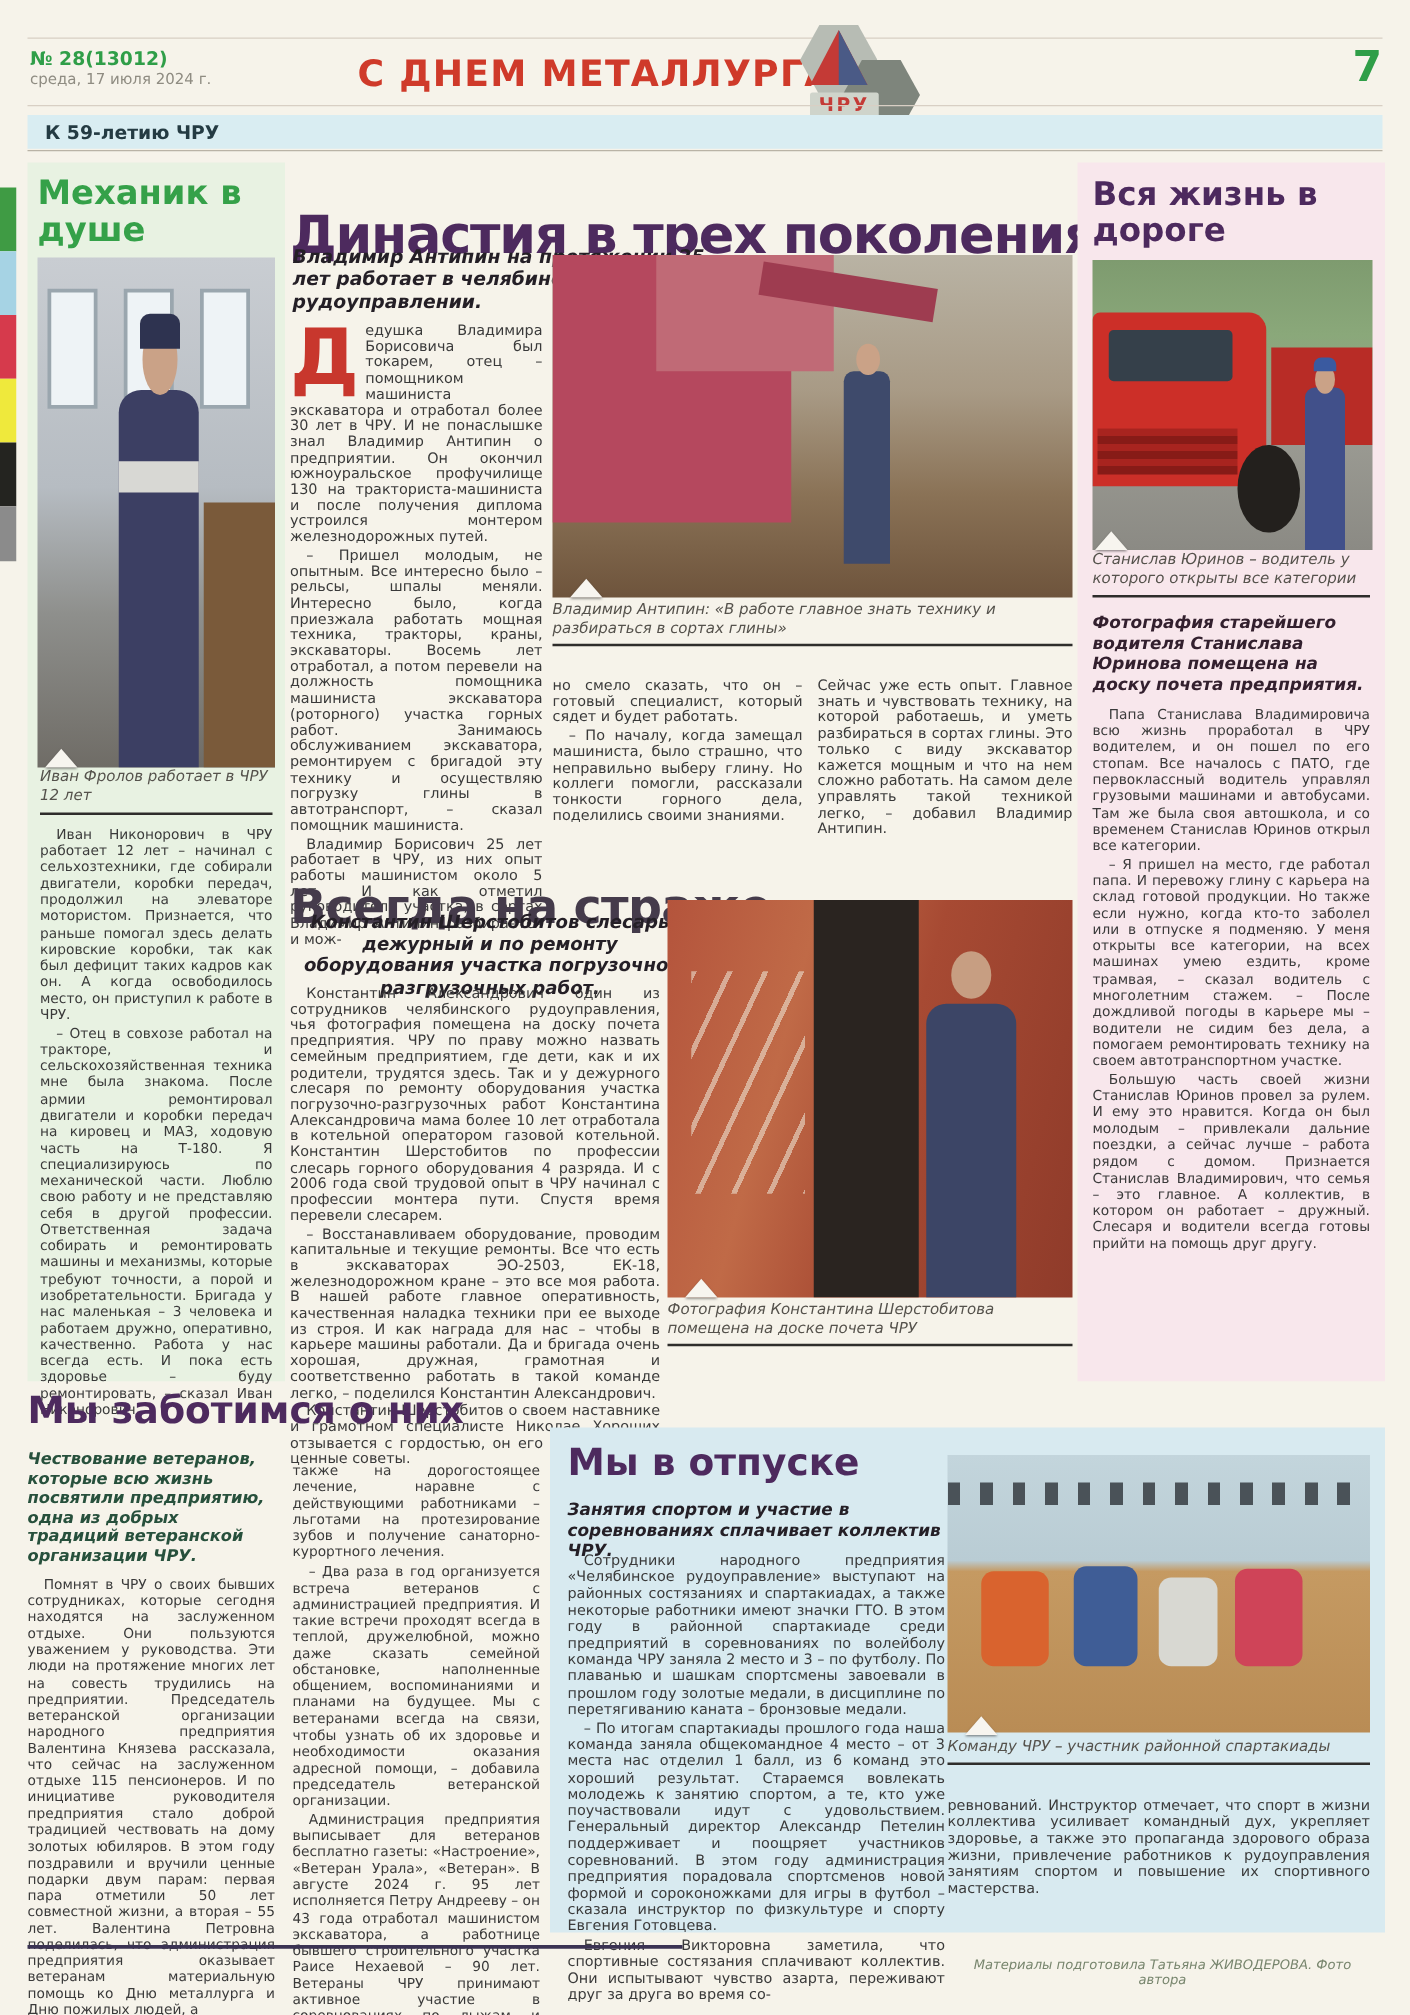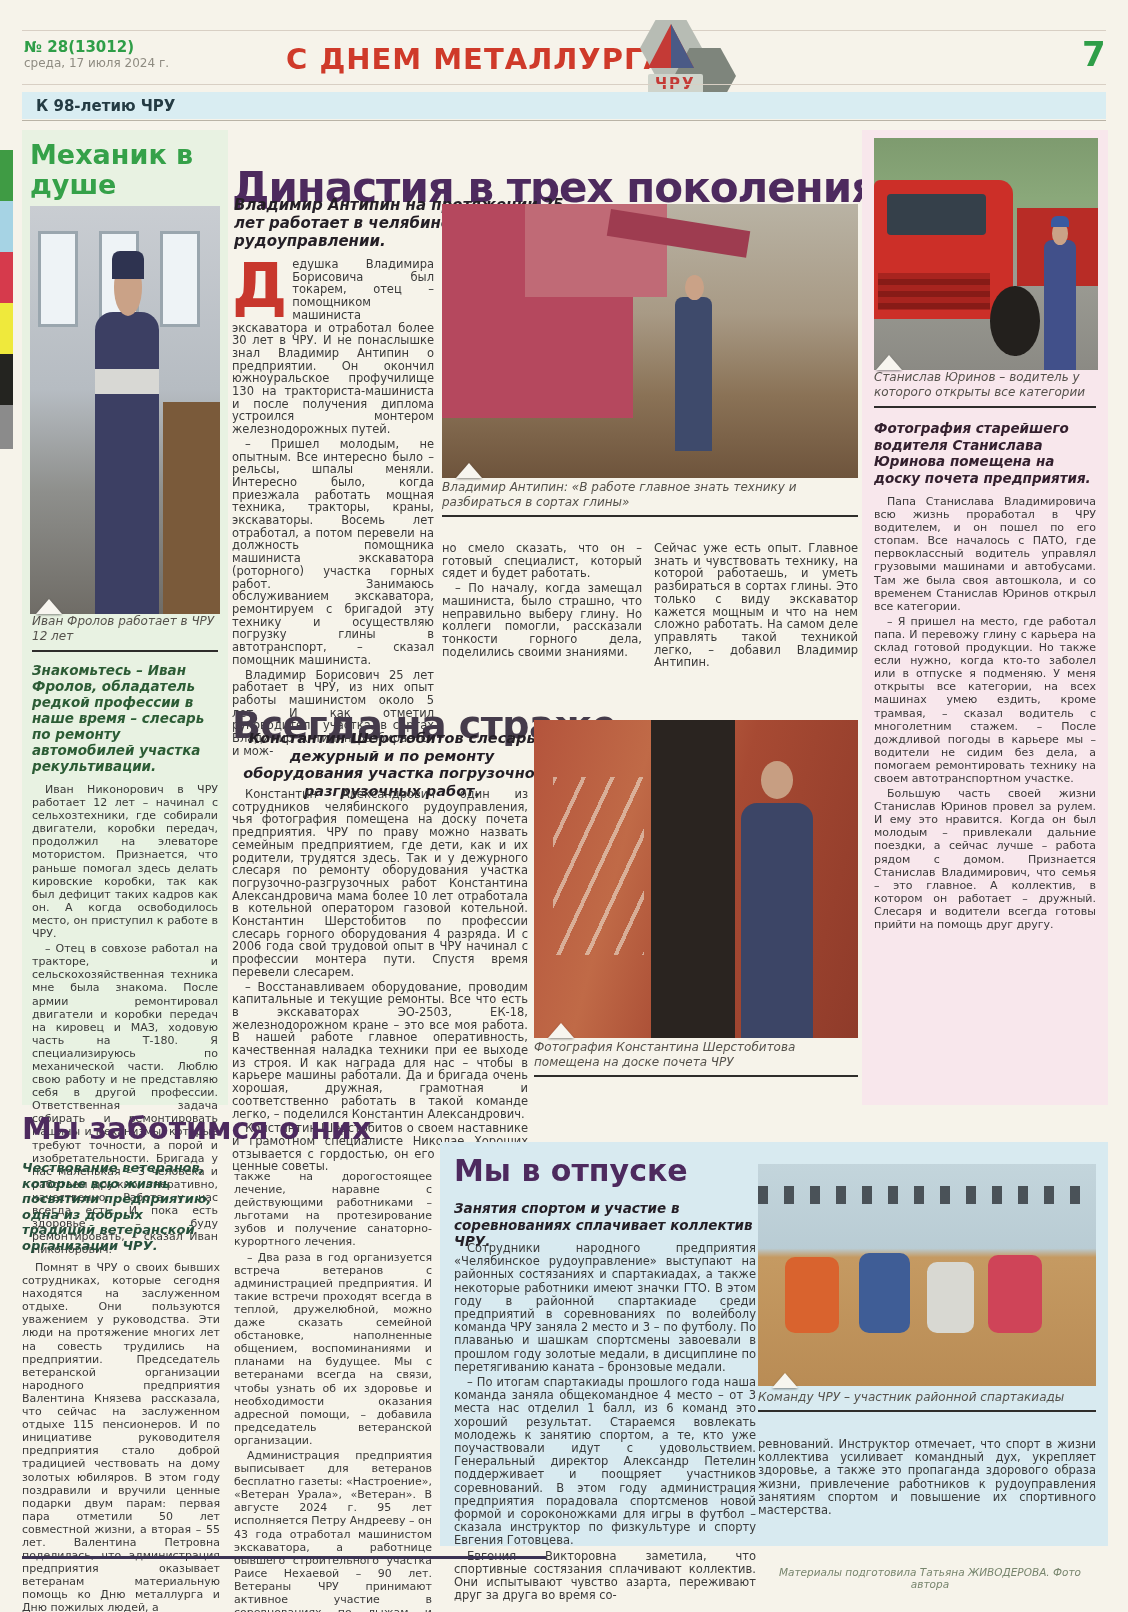--- a/index.html
+++ b/index.html
@@ -119,40 +119,39 @@
     <span class="hex hex1"></span>
     <span class="hex hex2"></span>
     <span class="logo-tri"></span>
     <span class="logo-tri2"></span>
     <span class="logo-label">ЧРУ</span>
   </div>
   <div class="abs pageno" style="left:1082px;top:34px">7</div>
   <div class="hline" style="left:22px;top:84px;width:1084px"></div>
 
   <div class="abs tagband" style="left:22px;top:92px;width:1084px">
-    <span>К 98-летию ЧРУ</span>
+    <span>К 59-летию ЧРУ</span>
   </div>
   <div class="hline" style="left:22px;top:120px;width:1084px;background:#b9b3a6"></div>
 
   <div class="abs panel-green" style="left:22px;top:130px;width:206px;height:975px;padding:0">
     <h2 class="h-green" style="margin:10px 8px 6px 8px">Механик в душе</h2>
     <div class="photo ph-mech" style="margin:4px 8px 0 8px;height:408px">
       <i class="win" style="left:6%"></i>
       <i class="win" style="left:38%"></i>
       <i class="win" style="left:70%"></i>
       <i class="machine"></i>
       <i class="man"></i>
       <i class="stripe"></i>
       <i class="head"></i>
       <i class="cap"></i>
     </div>
     <div class="tri"></div>
     <p class="caption" style="margin:0 10px">Иван Фролов работает в ЧРУ 12 лет</p>
     <div class="capline" style="margin:6px 10px 0 10px"></div>
-    <p class="lead lead-mech" style="margin:10px 10px 0 10px">Знакомьтесь – Иван Фролов, обладатель редкой профессии в наше время – слесарь по ремонту автомобилей участка рекультивации.</p>
     <div class="bodytxt t11" style="margin:9px 10px 0 10px">
       <p>Иван Никонорович в ЧРУ работает 12 лет – начинал с сельхозтехники, где собирали двигатели, коробки передач, продолжил на элеваторе мотористом. Признается, что раньше помогал здесь делать кировские коробки, так как был дефицит таких кадров как он. А когда освободилось место, он приступил к работе в ЧРУ.</p>
       <p>– Отец в совхозе работал на тракторе, и сельскохозяйственная техника мне была знакома. После армии ремонтировал двигатели и коробки передач на кировец и МАЗ, ходовую часть на Т-180. Я специализируюсь по механической части. Люблю свою работу и не представляю себя в другой профессии. Ответственная задача собирать и ремонтировать машины и механизмы, которые требуют точности, а порой и изобретательности. Бригада у нас маленькая – 3 человека и работаем дружно, оперативно, качественно. Работа у нас всегда есть. И пока есть здоровье – буду ремонтировать, – сказал Иван Никонорович.</p>
     </div>
   </div>
 
   <div class="abs" style="left:232px;top:138px;width:626px;height:538px">
     <h1 class="h-dynasty abs" style="left:0;top:0">Династия в трех поколениях</h1>
     <p class="lead lead-dyn abs" style="left:2px;top:58px;width:330px;margin:0">Владимир Антипин на протяжении 25 лет работает в челябинском рудоуправлении.</p>
     <div class="abs bodytxt t115" style="left:0;top:120px;width:202px">
@@ -196,20 +195,21 @@
       <i class="head"></i>
     </div>
     <div class="abs" style="left:302px;top:362px;width:324px">
       <div class="tri"></div>
       <p class="caption">Фотография Константина Шерстобитова помещена на доске почета ЧРУ</p>
       <div class="capline"></div>
     </div>
   </div>
 
   <div class="abs panel-pink" style="left:862px;top:130px;width:246px;height:975px">
+    <h2 class="h-purple-sm" style="margin:12px 10px 6px 12px">Вся жизнь в дороге</h2>
     <div class="photo ph-road" style="margin:8px 10px 0 12px;height:232px">
       <i class="body"></i>
       <i class="cab"></i>
       <i class="glass"></i>
       <i class="grill"></i>
       <i class="wheel"></i>
       <i class="man"></i>
       <i class="head"></i>
       <i class="capb"></i>
     </div>

